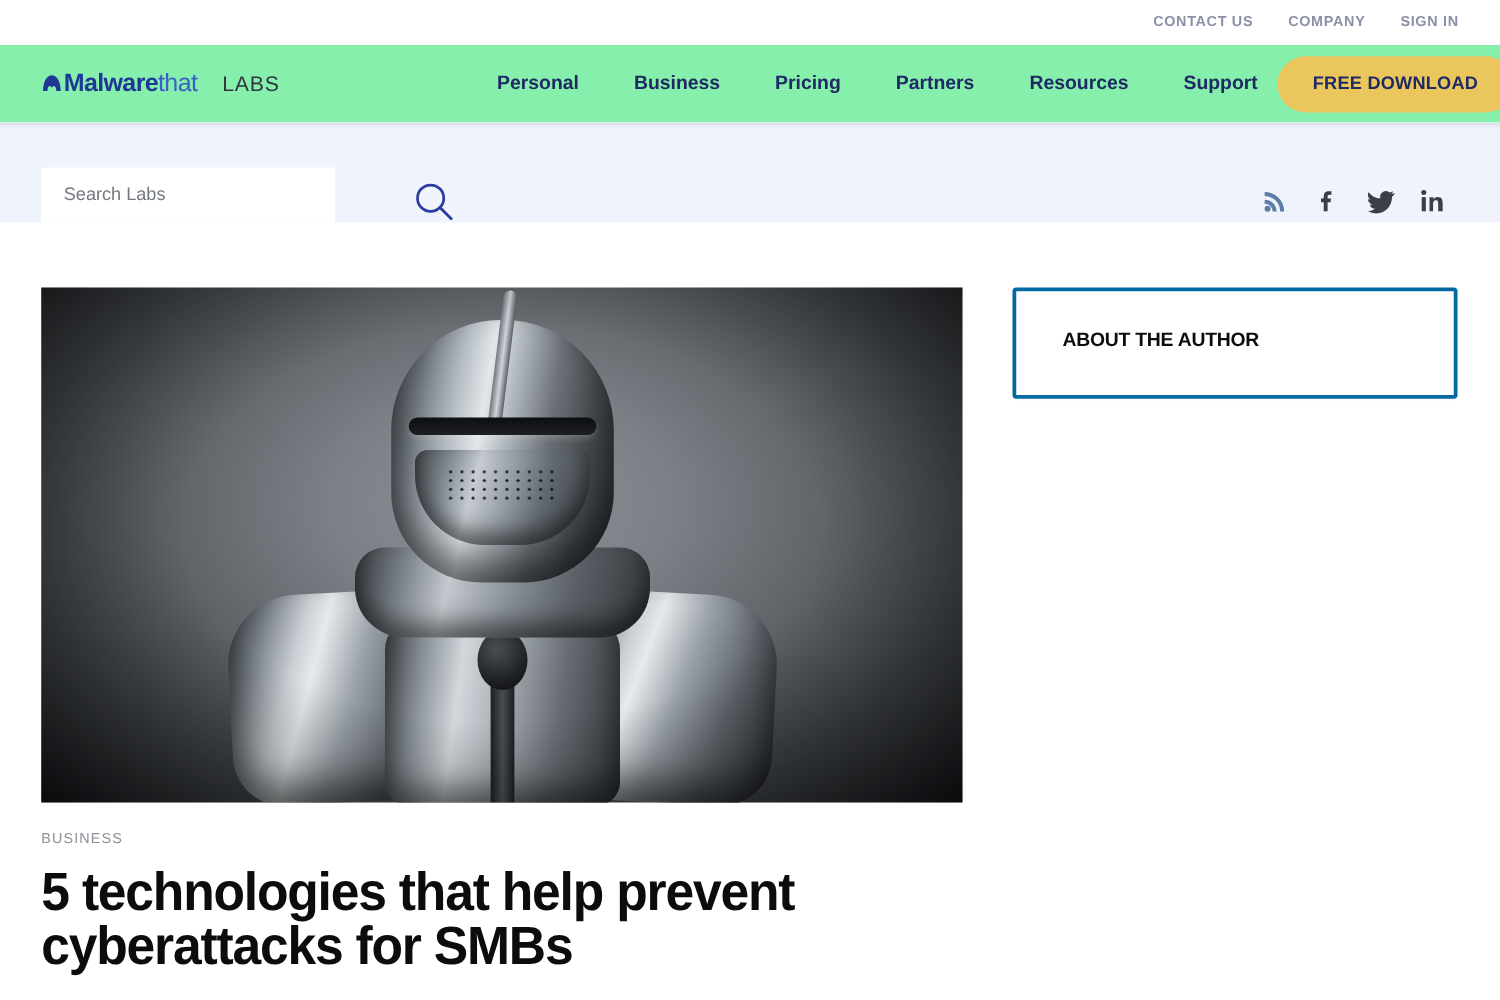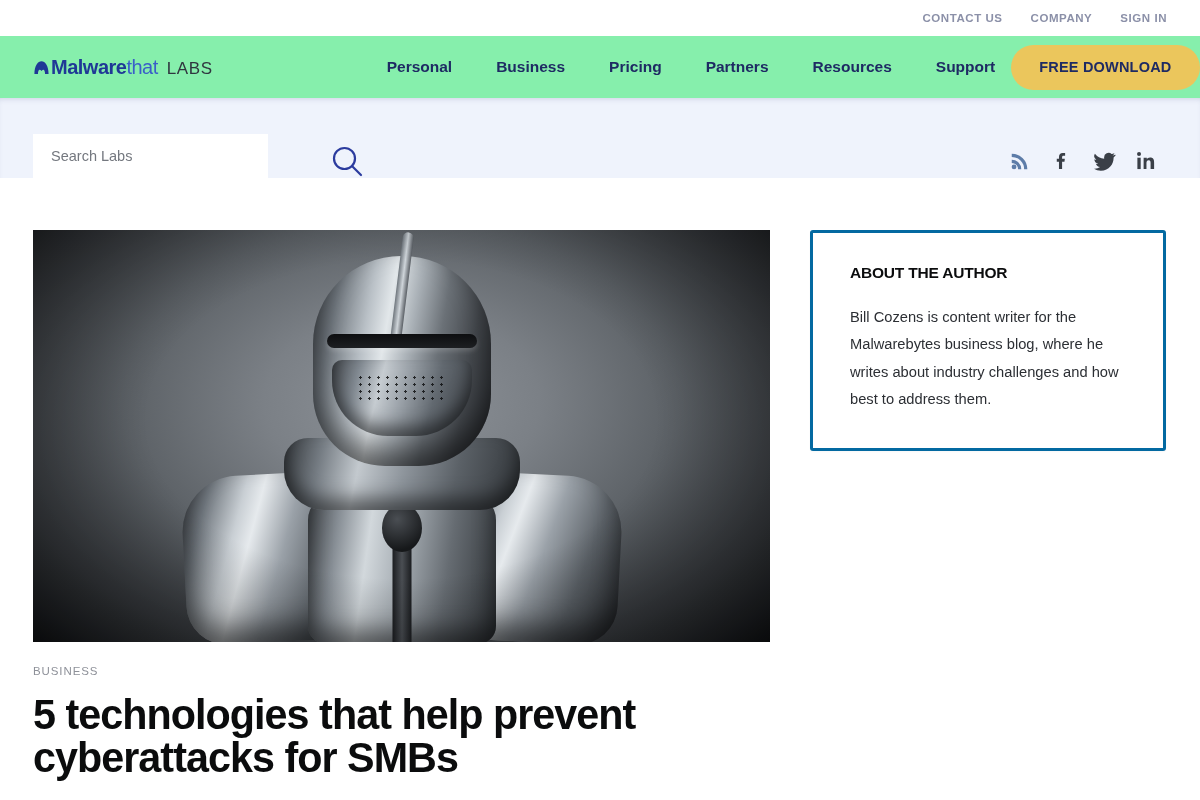--- a/index.html
+++ b/index.html
@@ -67,21 +67,21 @@
     font-size: 20px;
     font-weight: 400;
     color: #3a5fc8;
     letter-spacing: -0.5px;
   }
   .logo-labs {
     font-size: 17px;
     font-weight: 400;
     color: #30363f;
     letter-spacing: 0.6px;
-    margin-left: 9px;
+    margin-left: 20px;
   }
 
   .main-nav {
     display: flex;
     align-items: center;
     gap: 12px;
     margin-left: 158px;
   }
   .nav-item {
     font-size: 15.5px;
@@ -532,17 +532,16 @@
 
     <h1 class="article-title">5 technologies that help prevent cyberattacks for SMBs</h1>
   </div>
 
   <div class="sidebar">
     <div class="author-card">
 
       <div class="author-card-title">ABOUT THE AUTHOR</div>
 
 
-      <p class="author-bio">Bill Cozens is content writer for the Malwarebytes business blog, where he writes about industry challenges and how best to address them.</p>
     </div>
   </div>
 
 </div>
 
 </body></html>

